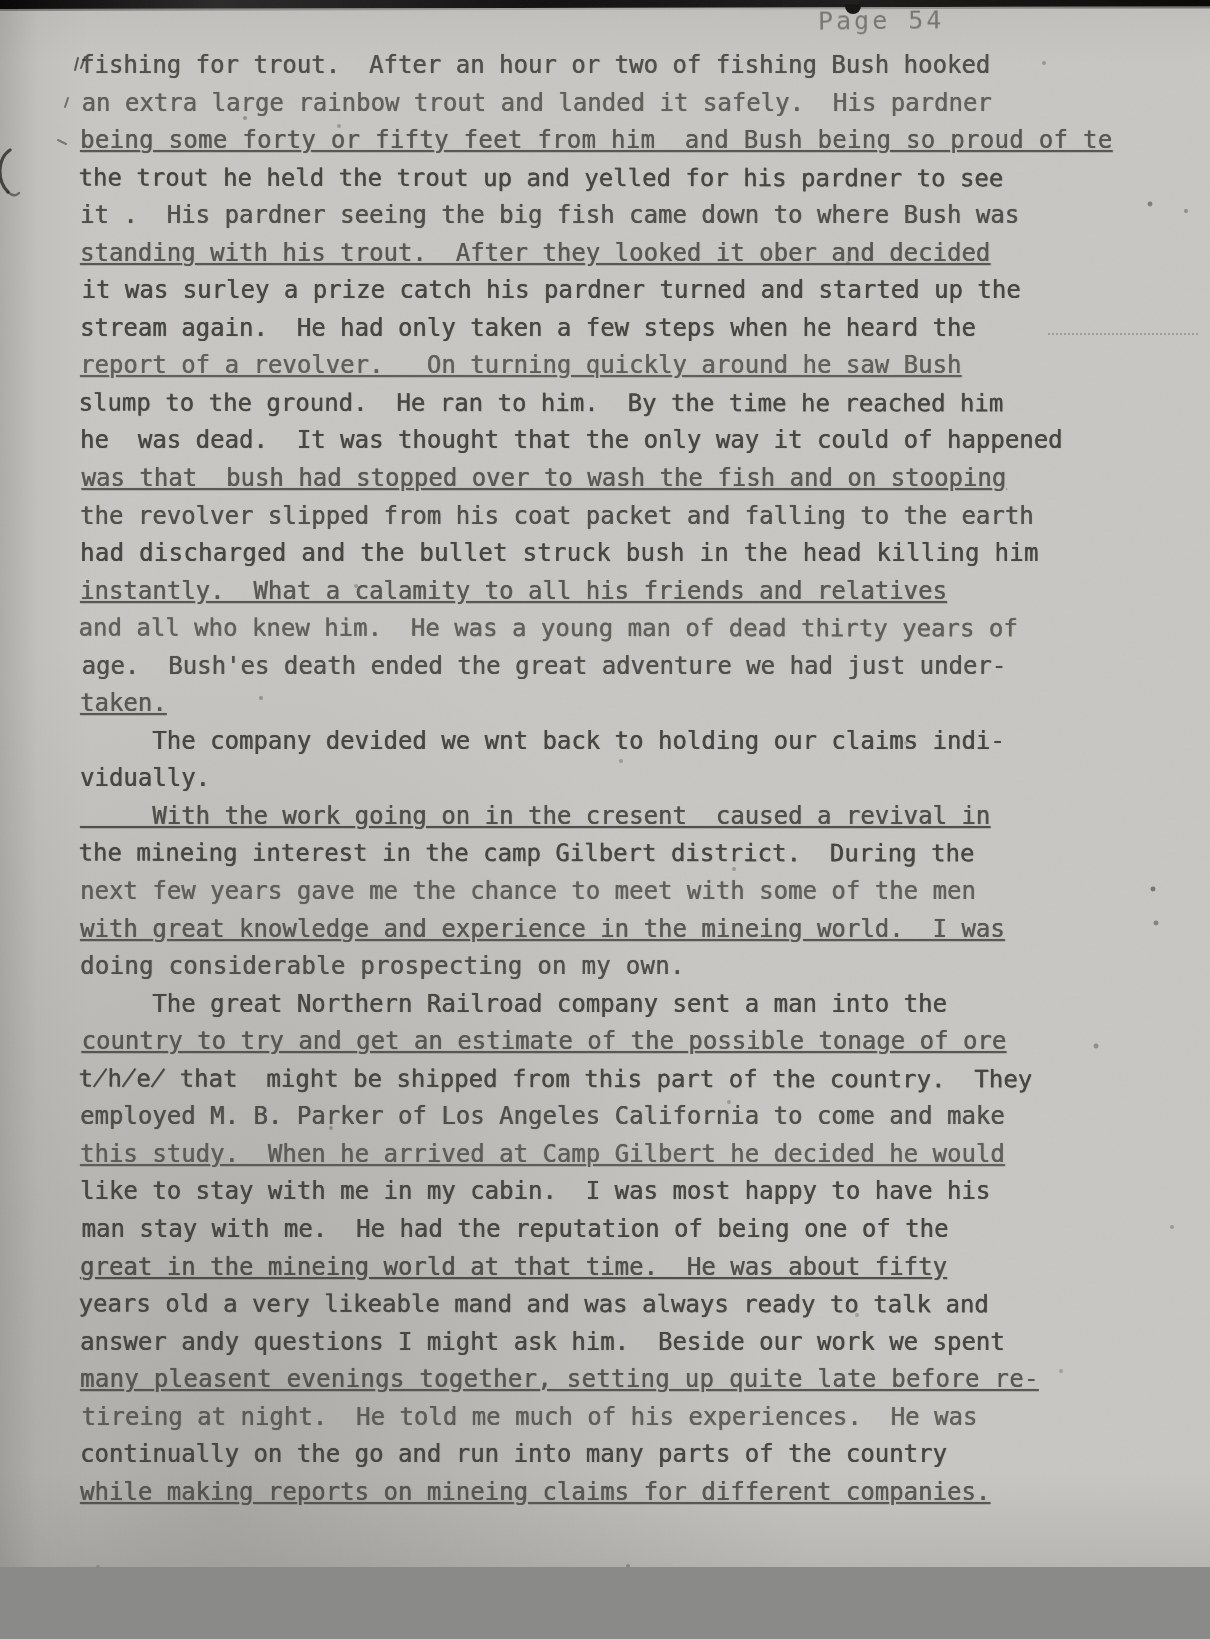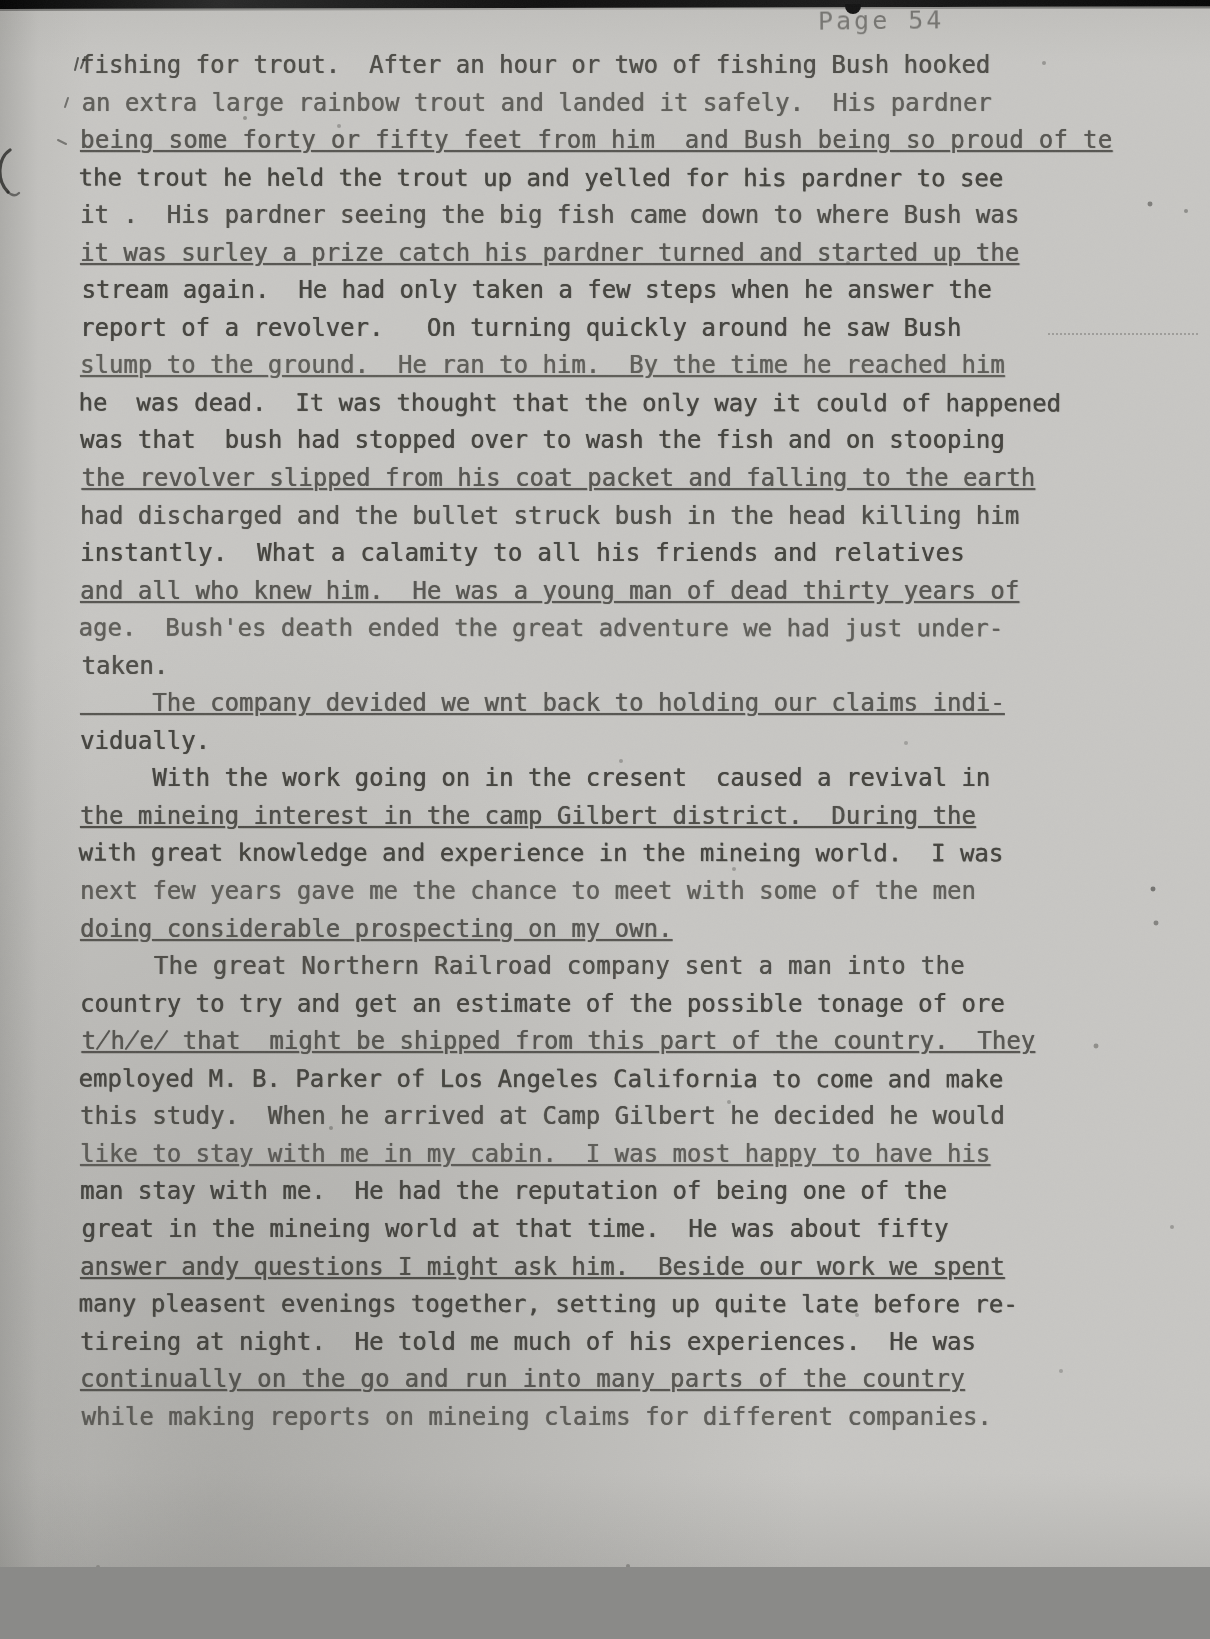--- a/index.html
+++ b/index.html
@@ -100,47 +100,49 @@
   <div id="scanbar-notch"></div>
 
   <div id="pagenum">Page 54</div>
 
   <div id="textblock">
       <div class="line">fishing for trout.  After an hour or two of fishing Bush hooked</div>
       <div class="line">an extra large rainbow trout and landed it safely.  His pardner</div>
       <div class="line">being some forty or fifty feet from him  and Bush being so proud of te</div>
       <div class="line">the trout he held the trout up and yelled for his pardner to see</div>
       <div class="line">it .  His pardner seeing the big fish came down to where Bush was</div>
+      <div class="line">standing with his trout.  After they looked it ober and decided</div>
       <div class="line">it was surley a prize catch his pardner turned and started up the</div>
-      <div class="line">stream again.  He had only taken a few steps when he answer the</div>
+      <div class="line">stream again.  He had only taken a few steps when he heard the</div>
       <div class="line">report of a revolver.   On turning quickly around he saw Bush</div>
       <div class="line">slump to the ground.  He ran to him.  By the time he reached him</div>
       <div class="line">he  was dead.  It was thought that the only way it could of happened</div>
       <div class="line">was that  bush had stopped over to wash the fish and on stooping</div>
       <div class="line">the revolver slipped from his coat packet and falling to the earth</div>
       <div class="line">had discharged and the bullet struck bush in the head killing him</div>
       <div class="line">instantly.  What a calamity to all his friends and relatives</div>
       <div class="line">and all who knew him.  He was a young man of dead thirty years of</div>
       <div class="line">age.  Bush'es death ended the great adventure we had just under-</div>
       <div class="line">taken.</div>
       <div class="line">     The company devided we wnt back to holding our claims indi-</div>
       <div class="line">vidually.</div>
       <div class="line">     With the work going on in the cresent  caused a revival in</div>
       <div class="line">the mineing interest in the camp Gilbert district.  During the</div>
+      <div class="line">next few years gave me the chance to meet with some of the men</div>
       <div class="line">with great knowledge and experience in the mineing world.  I was</div>
-      <div class="line">next few years gave me the chance to meet with some of the men</div>
       <div class="line">doing considerable prospecting on my own.</div>
       <div class="line">     The great Northern Railroad company sent a man into the</div>
       <div class="line">country to try and get an estimate of the possible tonage of ore</div>
       <div class="line">t̸h̸e̸ that  might be shipped from this part of the country.  They</div>
       <div class="line">employed M. B. Parker of Los Angeles California to come and make</div>
       <div class="line">this study.  When he arrived at Camp Gilbert he decided he would</div>
       <div class="line">like to stay with me in my cabin.  I was most happy to have his</div>
       <div class="line">man stay with me.  He had the reputation of being one of the</div>
       <div class="line">great in the mineing world at that time.  He was about fifty</div>
+      <div class="line">years old a very likeable mand and was always ready to talk and</div>
       <div class="line">answer andy questions I might ask him.  Beside our work we spent</div>
       <div class="line">many pleasent evenings together, setting up quite late before re-</div>
       <div class="line">tireing at night.  He told me much of his experiences.  He was</div>
       <div class="line">continually on the go and run into many parts of the country</div>
       <div class="line">while making reports on mineing claims for different companies.</div>
     </div>
 
   <svg id="edge-hook" width="30" height="60" viewBox="0 0 30 60">
     <path d="M14 4 C 2 12, 0 34, 12 46" fill="none" stroke="rgba(35,35,32,.78)" stroke-width="3.2" stroke-linecap="round"></path>
     <path d="M12 46 C 16 50, 20 50, 23 47" fill="none" stroke="rgba(35,35,32,.55)" stroke-width="2.4" stroke-linecap="round"></path>

